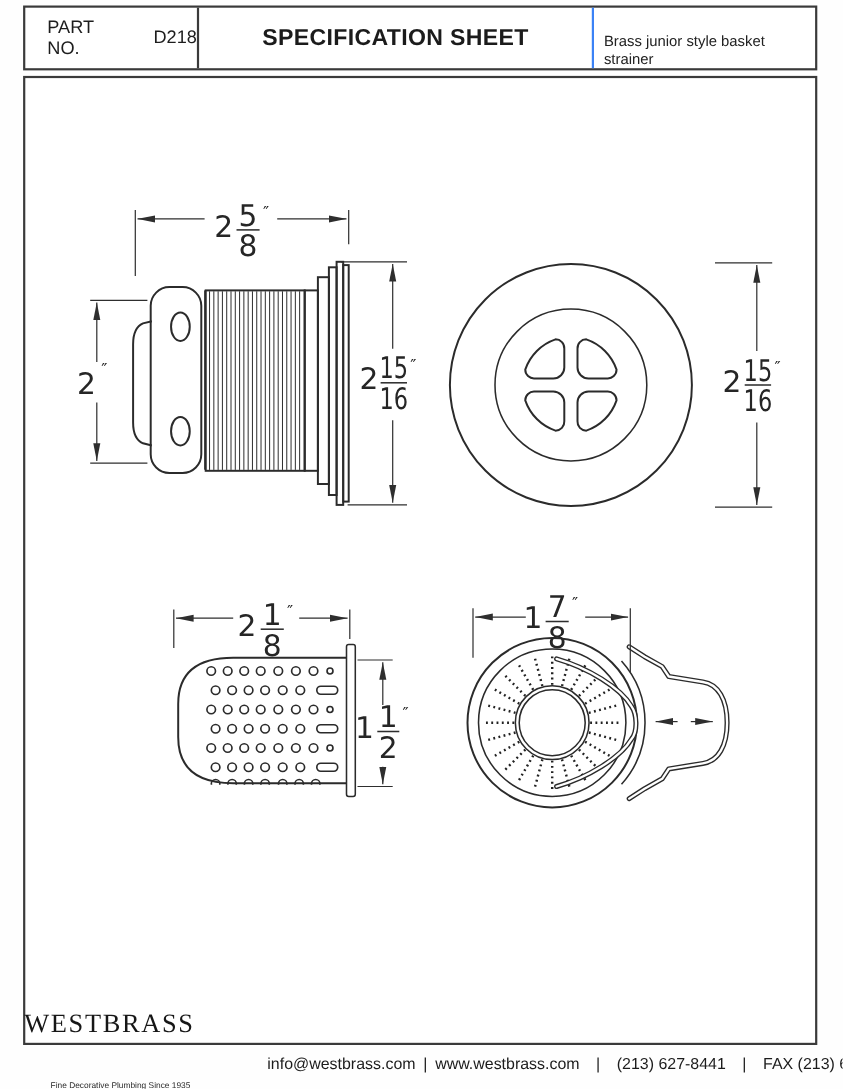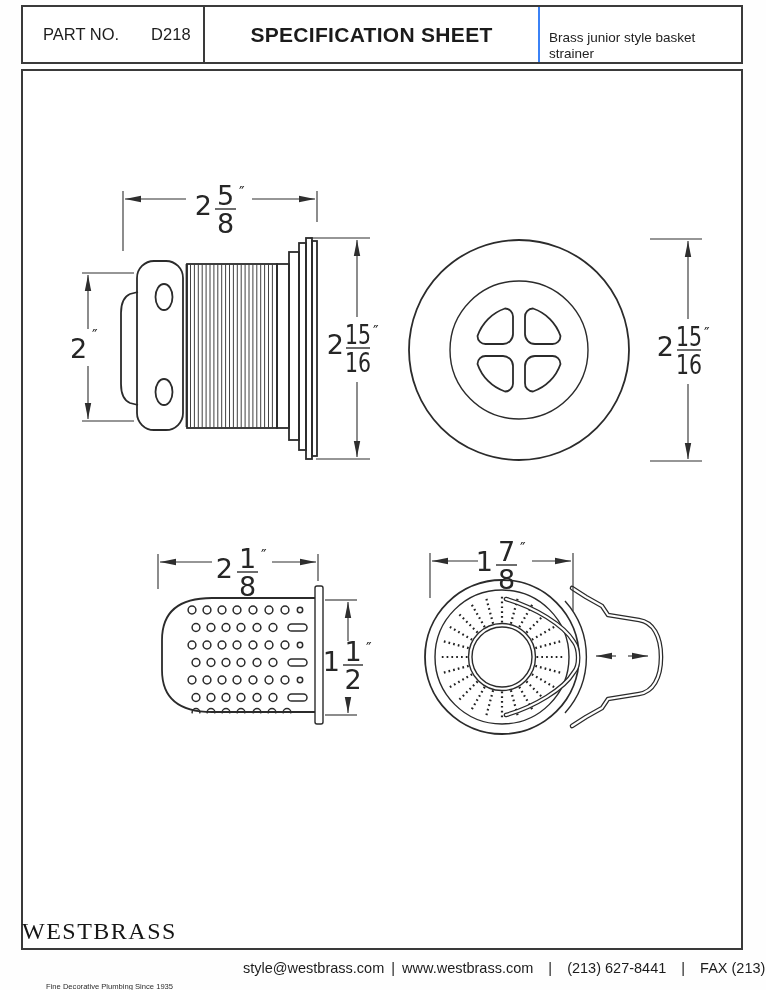--- a/index.html
+++ b/index.html
@@ -2,21 +2,21 @@
 <html><head>
 <meta charset="utf-8">
 <style>
   html,body{margin:0;padding:0;}
   body{width:766px;height:990px;background:#fefefe;position:relative;
        font-family:"Liberation Sans",sans-serif;overflow:hidden;}
 
   
   .header-box{position:absolute;left:21px;top:5px;width:722px;height:59px;
               border:2px solid #3a3a3a;display:flex;background:#fff;box-sizing:border-box;}
-  .part-cell{width:182px;border-right:2px solid #3a3a3a;display:flex;align-items:center;
+  .part-cell{width:158px;border-right:2px solid #3a3a3a;display:flex;align-items:center;
              padding-left:20px;font-size:16.5px;color:#1d1d1d;box-sizing:border-box;}
   .part-no{margin-left:32px;}
   .title-cell{flex:1;border-right:2px solid #3b82f6;display:flex;align-items:center;
               justify-content:center;font-size:21px;font-weight:600;letter-spacing:.3px;color:#1b1b1b;}
   .product-cell{width:201px;padding:23px 6px 0 9px;font-size:13.5px;line-height:1.15;
                 color:#222;box-sizing:border-box;border-radius:18px;}
 
   
   .main-box{position:absolute;left:21px;top:69px;width:722px;height:881px;
             border:2px solid #3a3a3a;background:#fff;box-sizing:border-box;}
@@ -298,14 +298,14 @@
       <text class="dt" text-anchor="middle" x="506.5" y="561">7</text>
       <text class="dt" text-anchor="middle" x="506.5" y="589">8</text>
       <text class="du" x="520" y="554">″</text>
     </g>
   </g>
 </svg>
 
 <div class="logo">WESTBRASS</div>
 <div class="tagline">Fine Decorative Plumbing Since 1935</div>
 <div class="contact">
-  <span>style@westbrass.com</span><span class="sep">|</span><span>www.westbrass.com</span><span class="sepw">|</span><span>(213) 627-8441</span><span class="sepw">|</span><span>FAX (213) 627-2844</span>
+  <span>info@westbrass.com</span><span class="sep">|</span><span>www.westbrass.com</span><span class="sepw">|</span><span>(213) 627-8441</span><span class="sepw">|</span><span>FAX (213) 627-2844</span>
 </div>
 
 </body></html>

